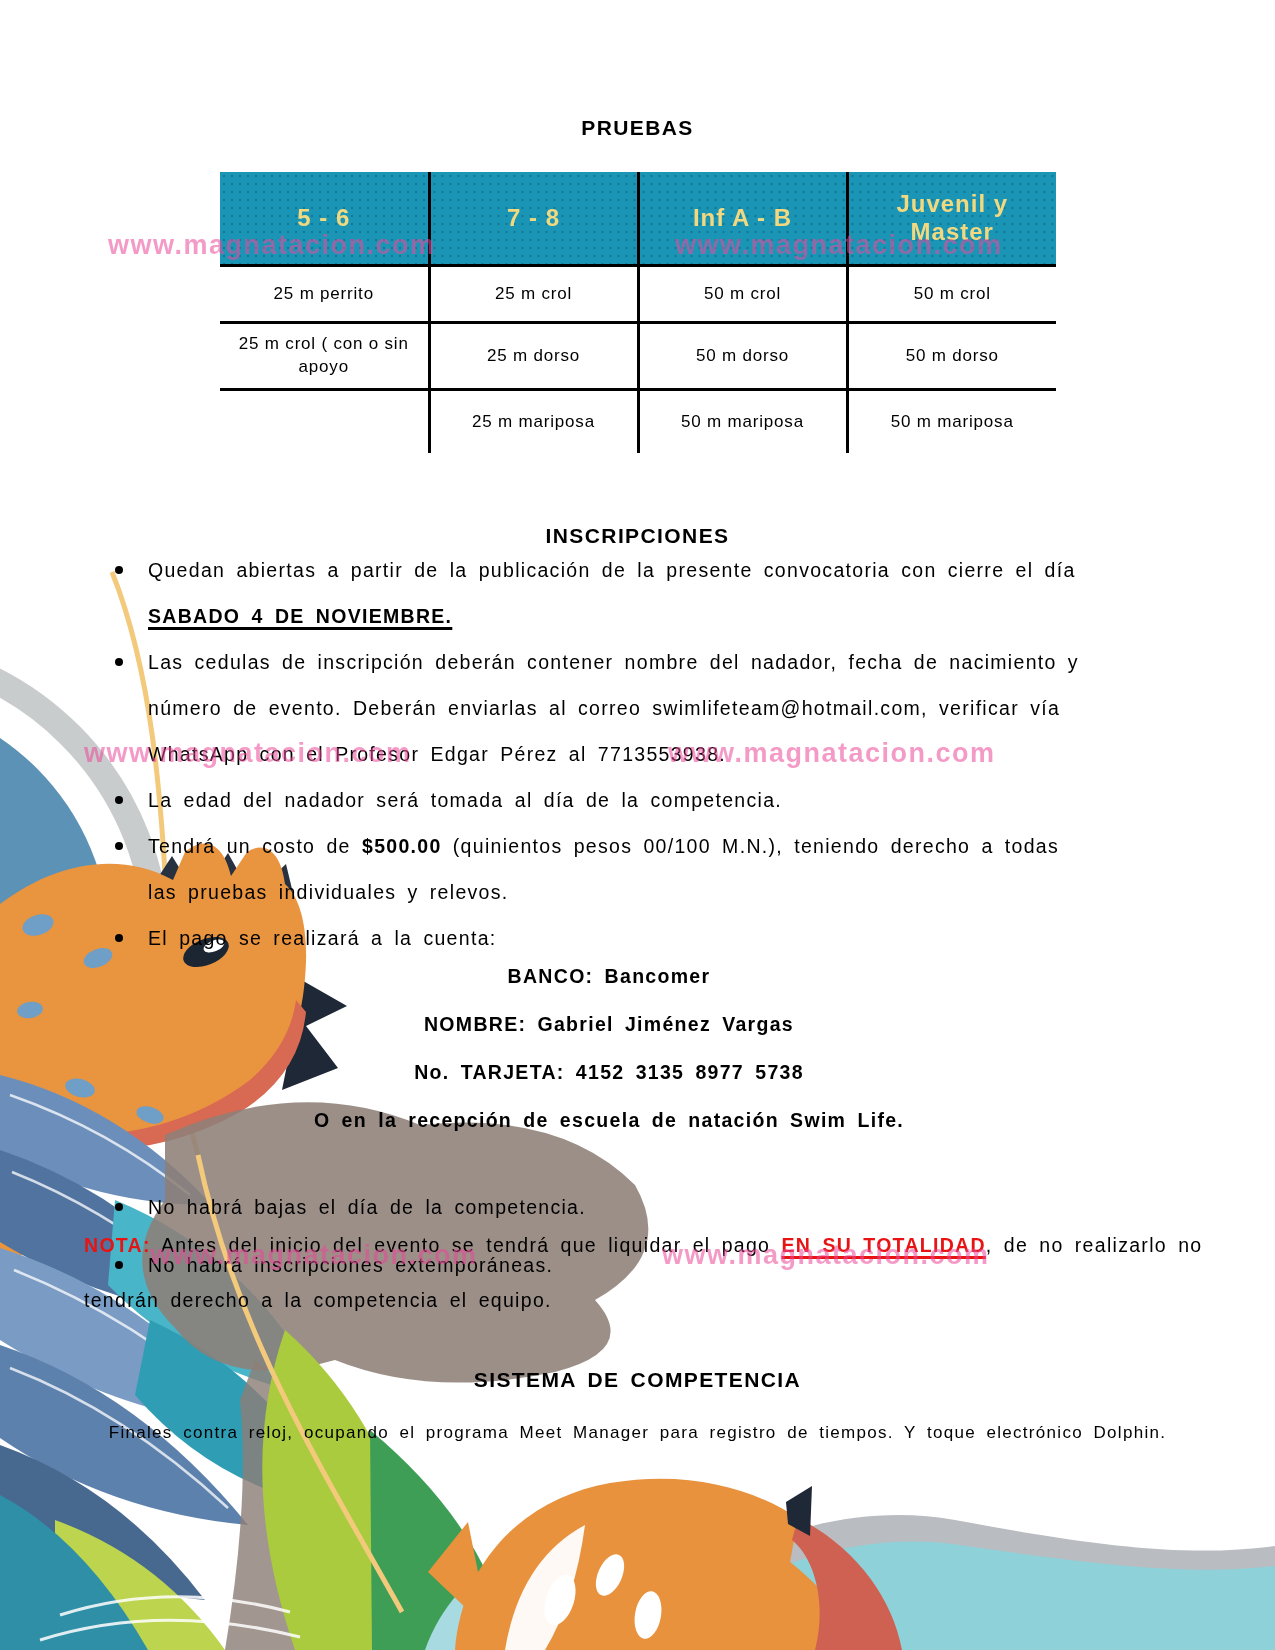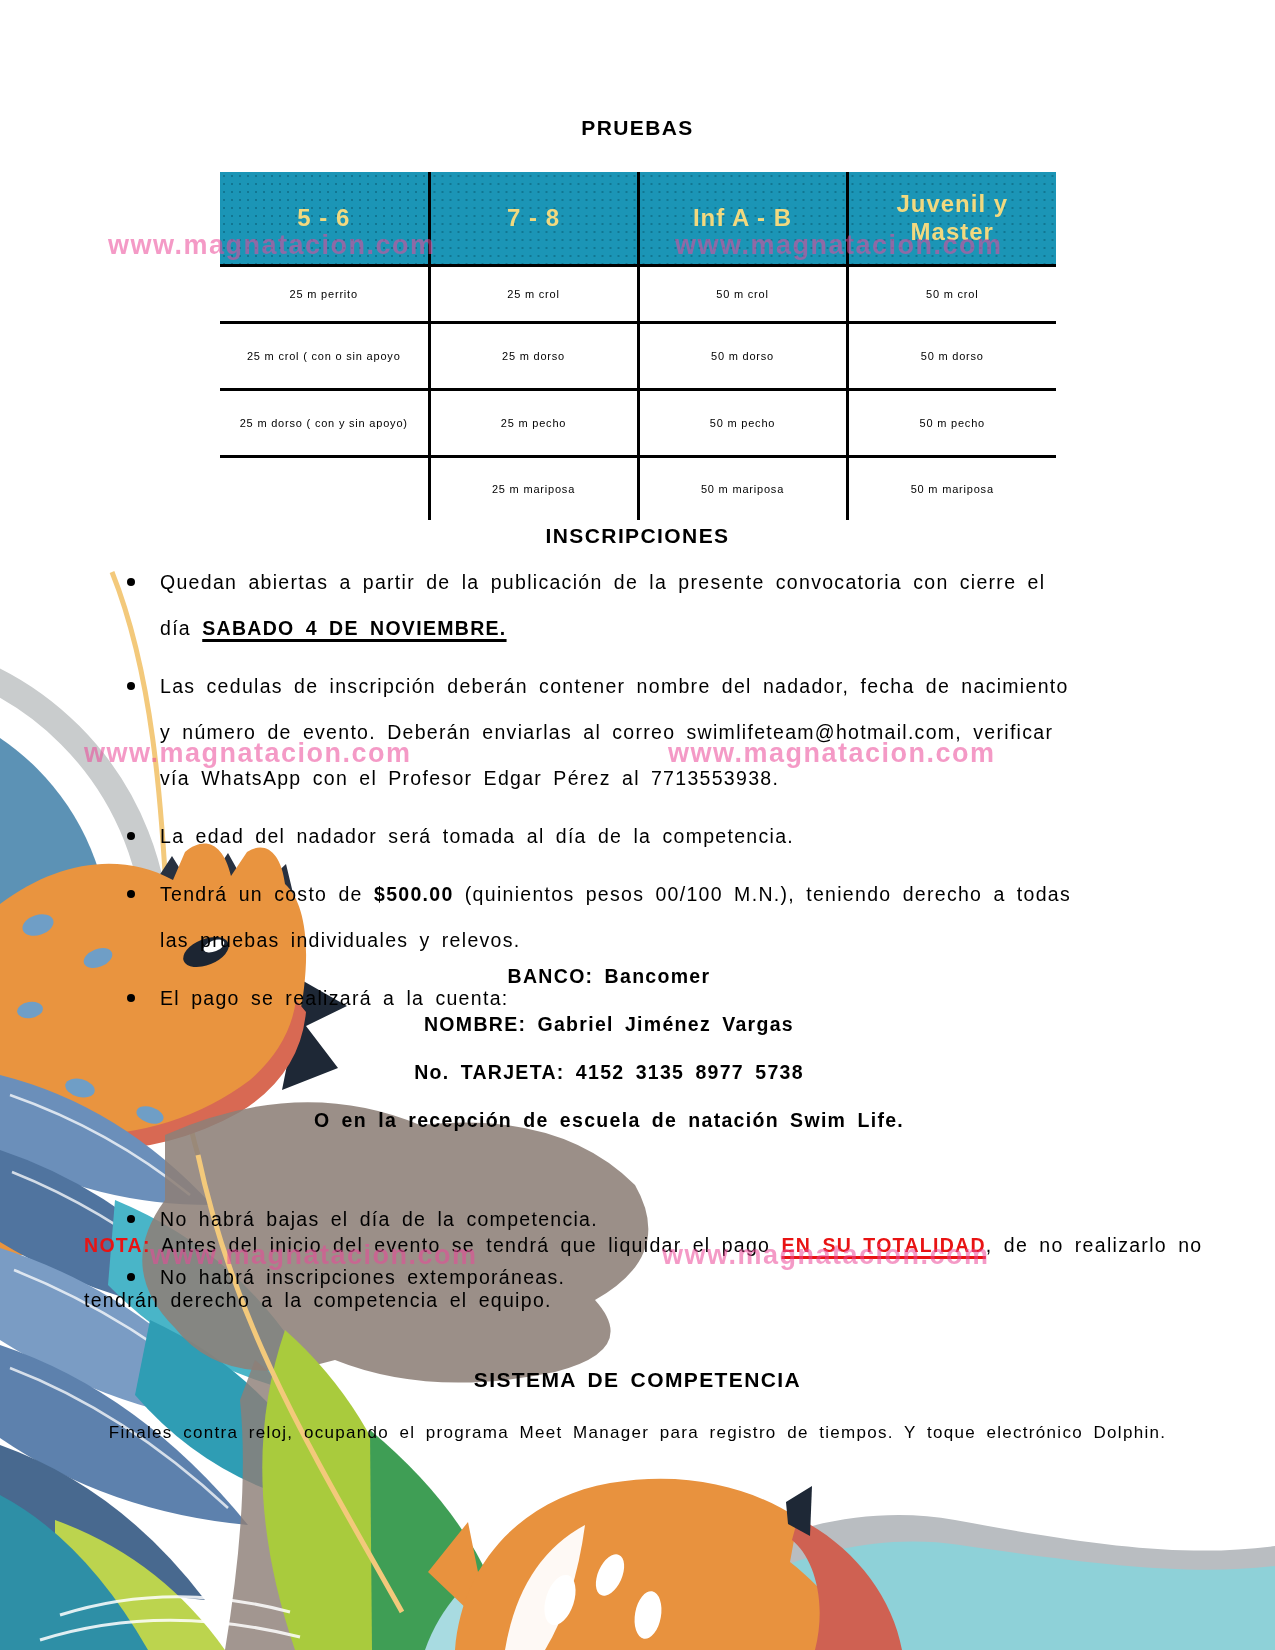--- a/index.html
+++ b/index.html
@@ -32,35 +32,35 @@
     height:88px; font-size:24px; font-weight:700; letter-spacing:1px;
     color:#f2d97f;
     background-color:#1b95b6;
     background-image:radial-gradient(circle, rgba(8,88,110,.5) 1.2px, transparent 1.4px);
     background-size:8px 8px;
     padding:2px 16px;
   }
   table.pruebas th + th, table.pruebas td + td { border-left:3px solid #000; }
   table.pruebas thead th { border-bottom:3px solid #000; }
   table.pruebas tbody td {
-    border-bottom:3px solid #000; font-size:11px; letter-spacing:.8px;
+    border-bottom:3px solid #000; font-size:17px; letter-spacing:.8px;
     padding:4px 12px; line-height:1.35; background:transparent;
   }
   table.pruebas tbody tr:last-child td { border-bottom:none; }
   table.pruebas tbody tr.r1 td { height:46px; }
   table.pruebas tbody tr.r2 td { height:56px; }
   table.pruebas tbody tr.r3 td { height:56px; }
   table.pruebas tbody tr.r4 td { height:54px; }
 
   
   .flow {
     position:absolute; left:85px; width:1000px;
     font-size:19.5px; line-height:46px; letter-spacing:1.3px; word-spacing:4.5px;
   }
-  .li { position:relative; padding-left:63px; margin:12px; }
+  .li { position:relative; padding-left:63px; margin:0; }
   .li .dot {
     position:absolute; left:30px; top:19px; width:8px; height:8px;
     border-radius:50%; background:#000;
   }
   .li2 { margin-bottom:12px; }
   .b { font-weight:700; }
   .u { text-decoration:underline; text-decoration-thickness:2.5px; text-underline-offset:4px; }
   .red { color:#e81313; }
 
   .bank {
@@ -174,26 +174,20 @@
           <td>25 m crol</td>
           <td>50 m crol</td>
           <td>50 m crol</td>
         </tr>
         <tr class="r2">
           <td>25 m crol ( con o sin apoyo</td>
           <td>25 m dorso</td>
           <td>50 m dorso</td>
           <td>50 m dorso</td>
         </tr>
-        <tr class="r3">
-          <td>25 m dorso ( con y sin apoyo)</td>
-          <td>25 m pecho</td>
-          <td>50 m pecho</td>
-          <td>50 m pecho</td>
-        </tr>
         <tr class="r4">
           <td></td>
           <td>25 m mariposa</td>
           <td>50 m mariposa</td>
           <td>50 m mariposa</td>
         </tr>
       </tbody>
     </table>
 
     <h2 class="title" style="top:524px;">INSCRIPCIONES</h2>

